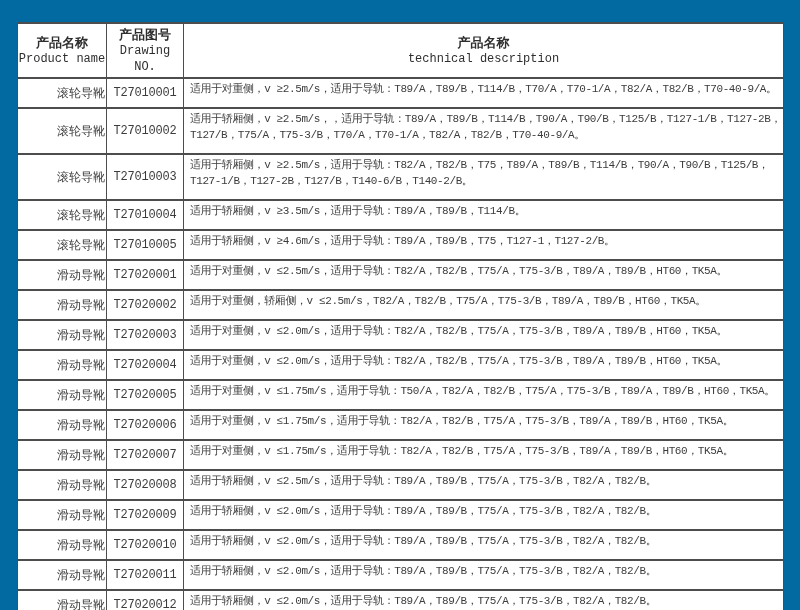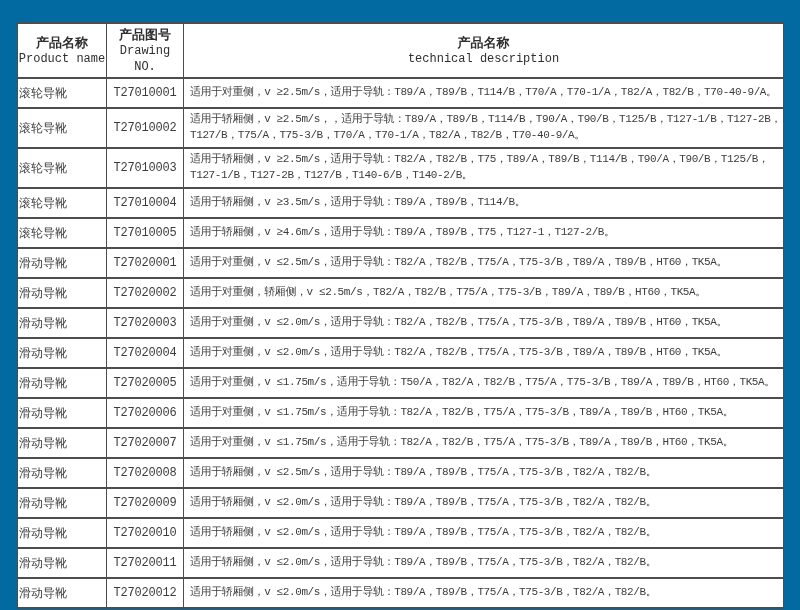--- a/index.html
+++ b/index.html
@@ -48,33 +48,33 @@
     font-family: "Liberation Sans", sans-serif;
   }
   .he {
     display: block;
     font-size: 12px;
     font-weight: normal;
     color: #2e2e2e;
     line-height: 16px;
   }
   .c-name {
-    text-align: left;
+    text-align: right;
     font-size: 12px;
     font-family: "Liberation Sans", sans-serif;
   }
   .c-no {
     text-align: center;
     font-size: 12px;
     letter-spacing: -0.2px;
     border-radius: 13px;
   }
   .c-desc {
     text-align: left;
-    padding: 2px 4px 4px 6px;
+    padding: 2px 4px 10px 6px;
     font-size: 11px;
     line-height: 16px;
     letter-spacing: -0.4px;
   }
   .c-desc .line {
     display: block;
     white-space: nowrap;
     overflow: hidden;
   }
 </style>

